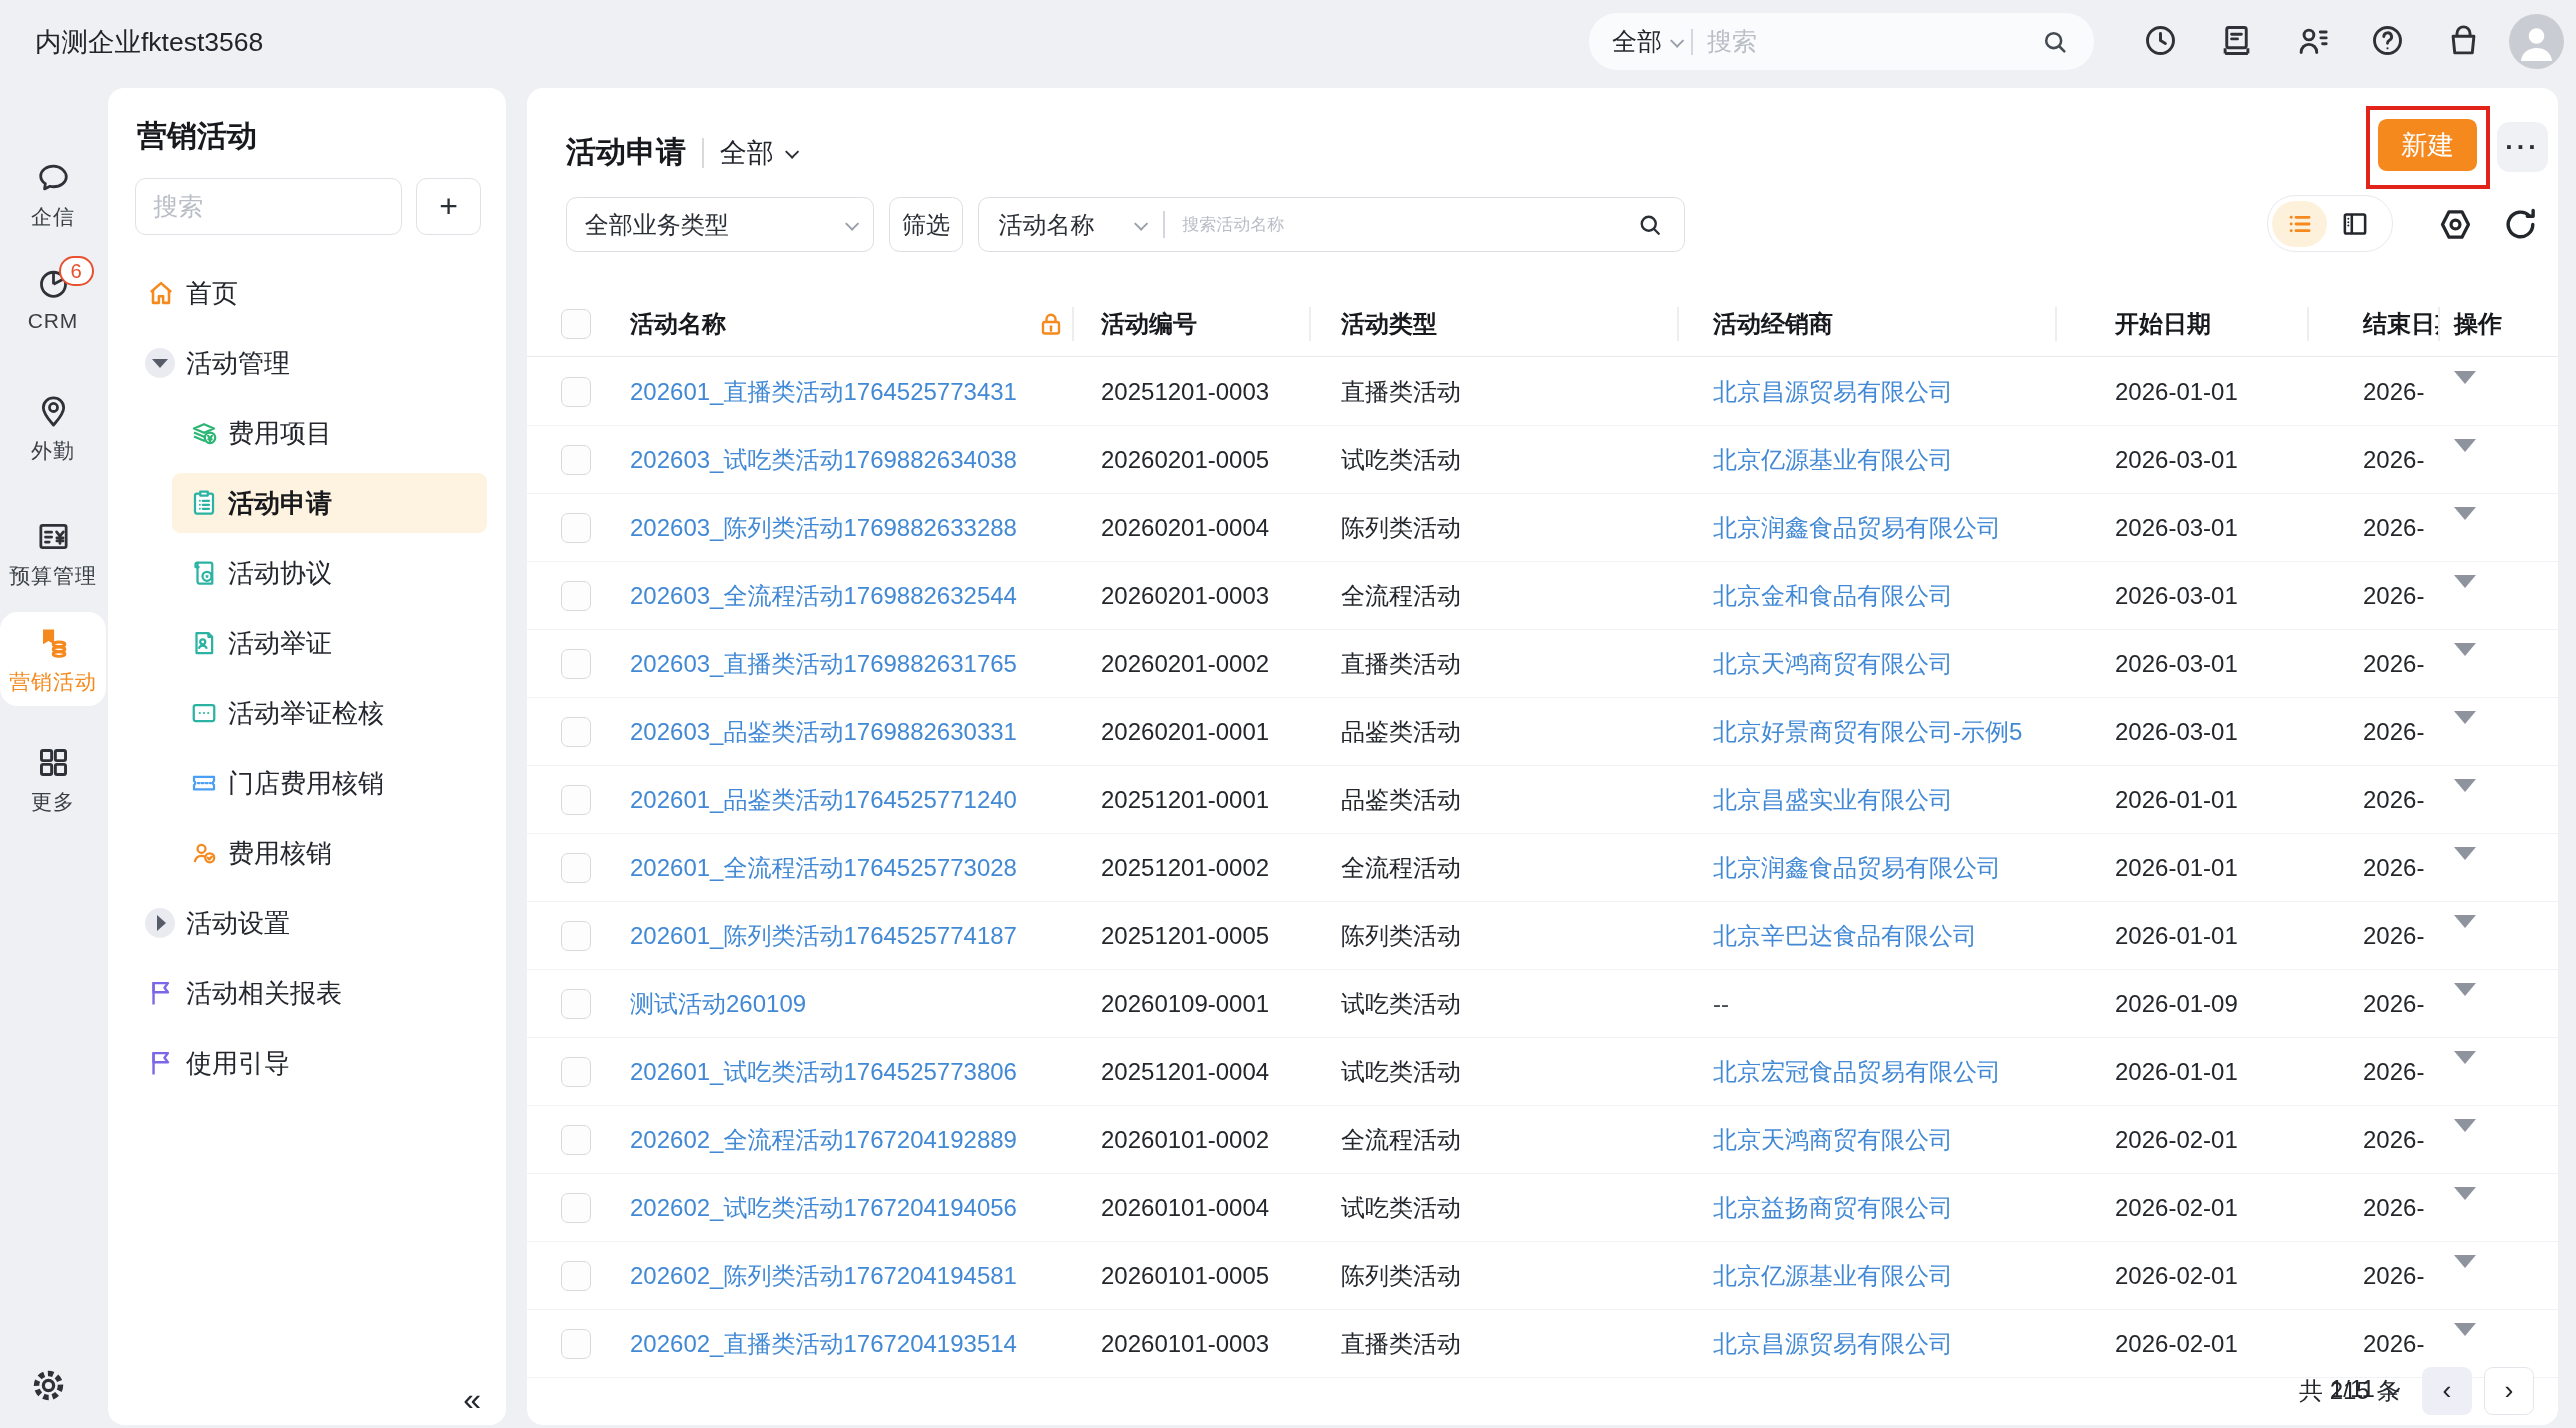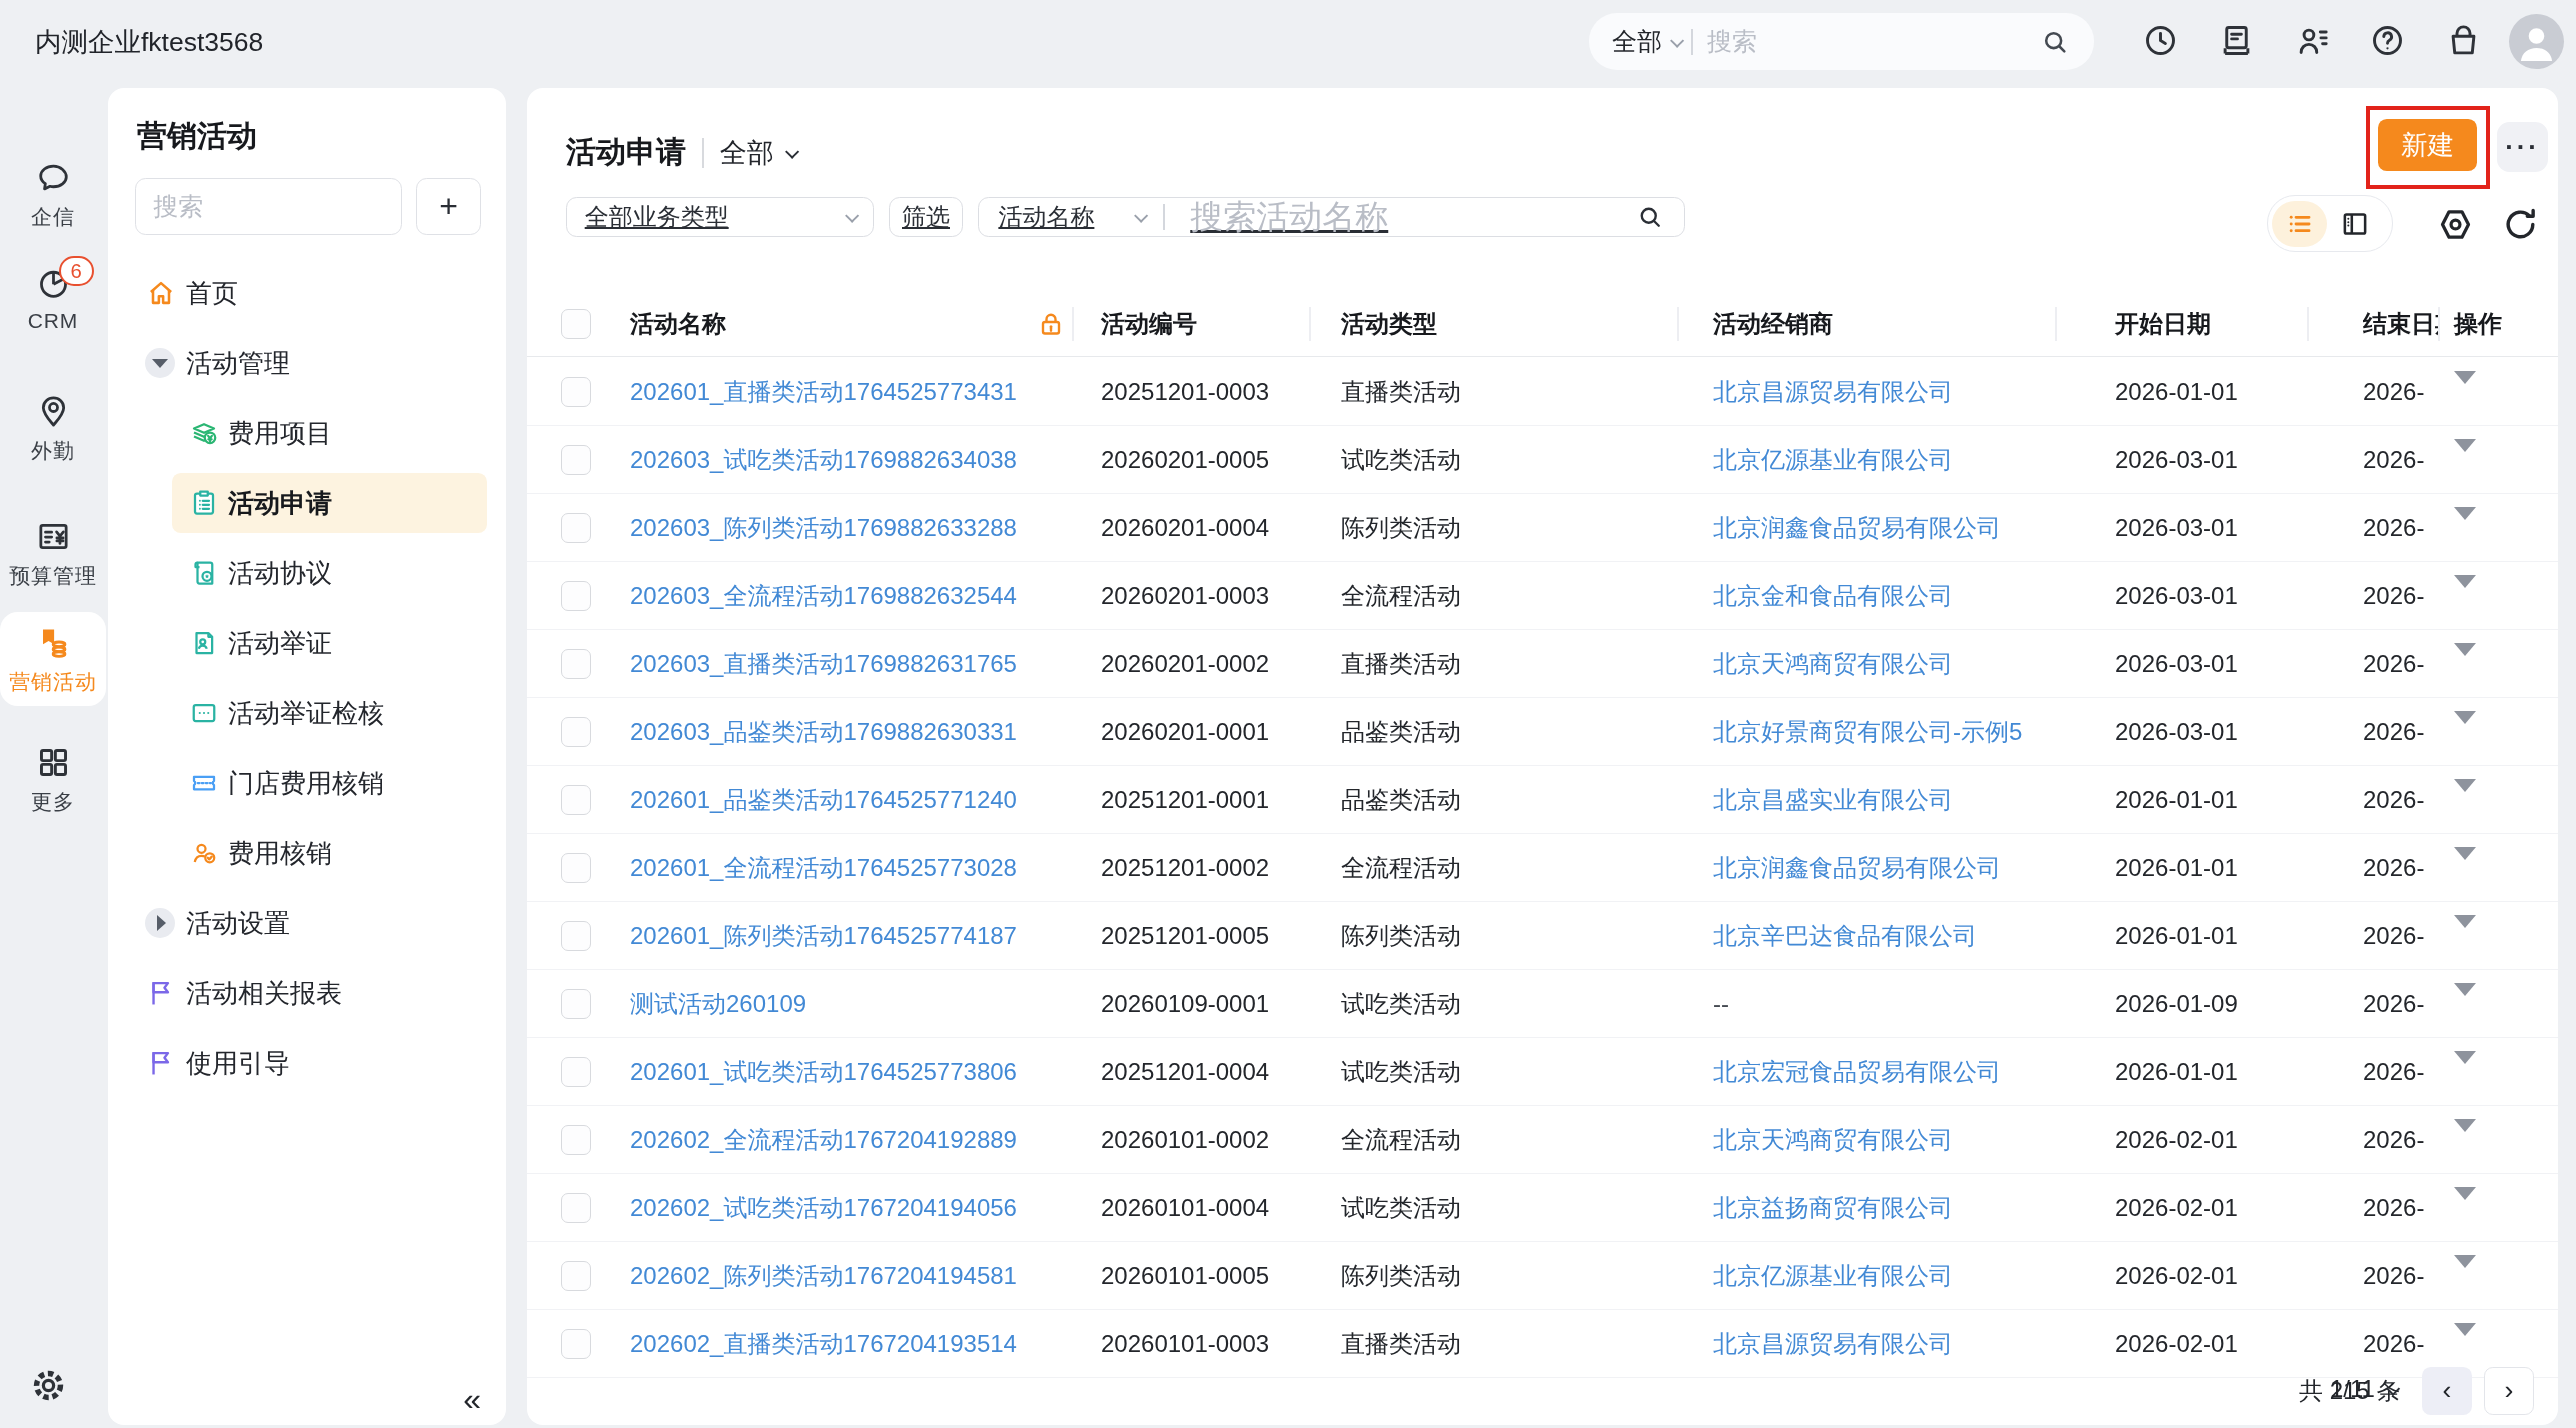--- a/index.html
+++ b/index.html
@@ -56,28 +56,28 @@
   .sb-collapse{position:absolute;right:25px;bottom:7px;font-size:32px;color:#23262b;cursor:pointer;}
   
   .main{position:absolute;left:527px;top:88px;width:2031px;height:1337px;background:#fff;border-radius:16px;}
   .pg-title{position:absolute;left:39px;top:44px;display:flex;align-items:center;}
   .pg-title .t{font-size:30px;font-weight:bold;color:#17191d;}
   .pg-title .sep{width:1.8px;height:30px;background:#d8dade;margin:0 16px;}
   .pg-title .scope{font-size:27px;color:#23262c;margin-right:12.4px;}
   .red-box{position:absolute;left:1839px;top:17.7px;width:124px;height:83px;border:4.4px solid var(--hl-red);}
   .btn-new{position:absolute;left:1851px;top:31px;width:99px;height:52px;background:var(--accent);border-radius:8.8px;color:#fff;font-size:26.5px;display:flex;align-items:center;justify-content:center;cursor:pointer;}
   .btn-more{position:absolute;left:1970px;top:34px;width:51px;height:50px;background:#f0f1f5;border-radius:12.4px;color:#2a2e35;font-size:26.5px;letter-spacing:2.7px;display:flex;align-items:center;justify-content:center;cursor:pointer;font-weight:bold;}
-  .f-row{position:absolute;top:109px;height:40px;text-decoration:underline;}
+  .f-row{position:absolute;top:109px;height:55px;}
   .sel{border:1.8px solid #dcdee3;border-radius:10.6px;display:flex;align-items:center;font-size:24px;color:#2a2e35;}
   .f-biz{left:39px;width:308px;padding:0 17.7px;justify-content:space-between;}
   .f-filter{left:362px;width:74px;justify-content:center;cursor:pointer;}
   .f-combo{left:451px;width:707px;padding:0 19.4px;}
   .f-combo .field{margin-right:41px;}
   .f-combo .div{width:1.8px;height:26.5px;background:#d4d7dd;margin:0 17.7px;}
-  .f-combo input{flex:1;font-size:33px;margin-left:8px;}
+  .f-combo input{flex:1;font-size:17px;}
   .toggle{position:absolute;left:1740px;top:107px;width:126px;height:57px;border:1.8px solid #e7e9ee;border-radius:28px;background:#fff;display:flex;align-items:center;padding:0 4.4px;}
   .toggle .opt{width:55px;height:46px;border-radius:23px;display:flex;align-items:center;justify-content:center;cursor:pointer;}
   .toggle .opt.on{background:#fdf1dc;}
   .toggle .ic{width:32px;height:32px;}
   .tool-ic{position:absolute;top:116px;width:41px;height:41px;cursor:pointer;}
   
   .thead{position:absolute;left:0;top:203px;width:2031px;height:66px;border-bottom:1.8px solid var(--line);font-weight:bold;font-size:25px;color:#17191d;}
   .thead .cell{font-weight:bold;}
   .vsep{position:absolute;top:16px;width:1.8px;height:34px;background:#edeef2;}
   .cell{position:absolute;top:50%;transform:translateY(-50%);white-space:nowrap;font-size:24px;}

